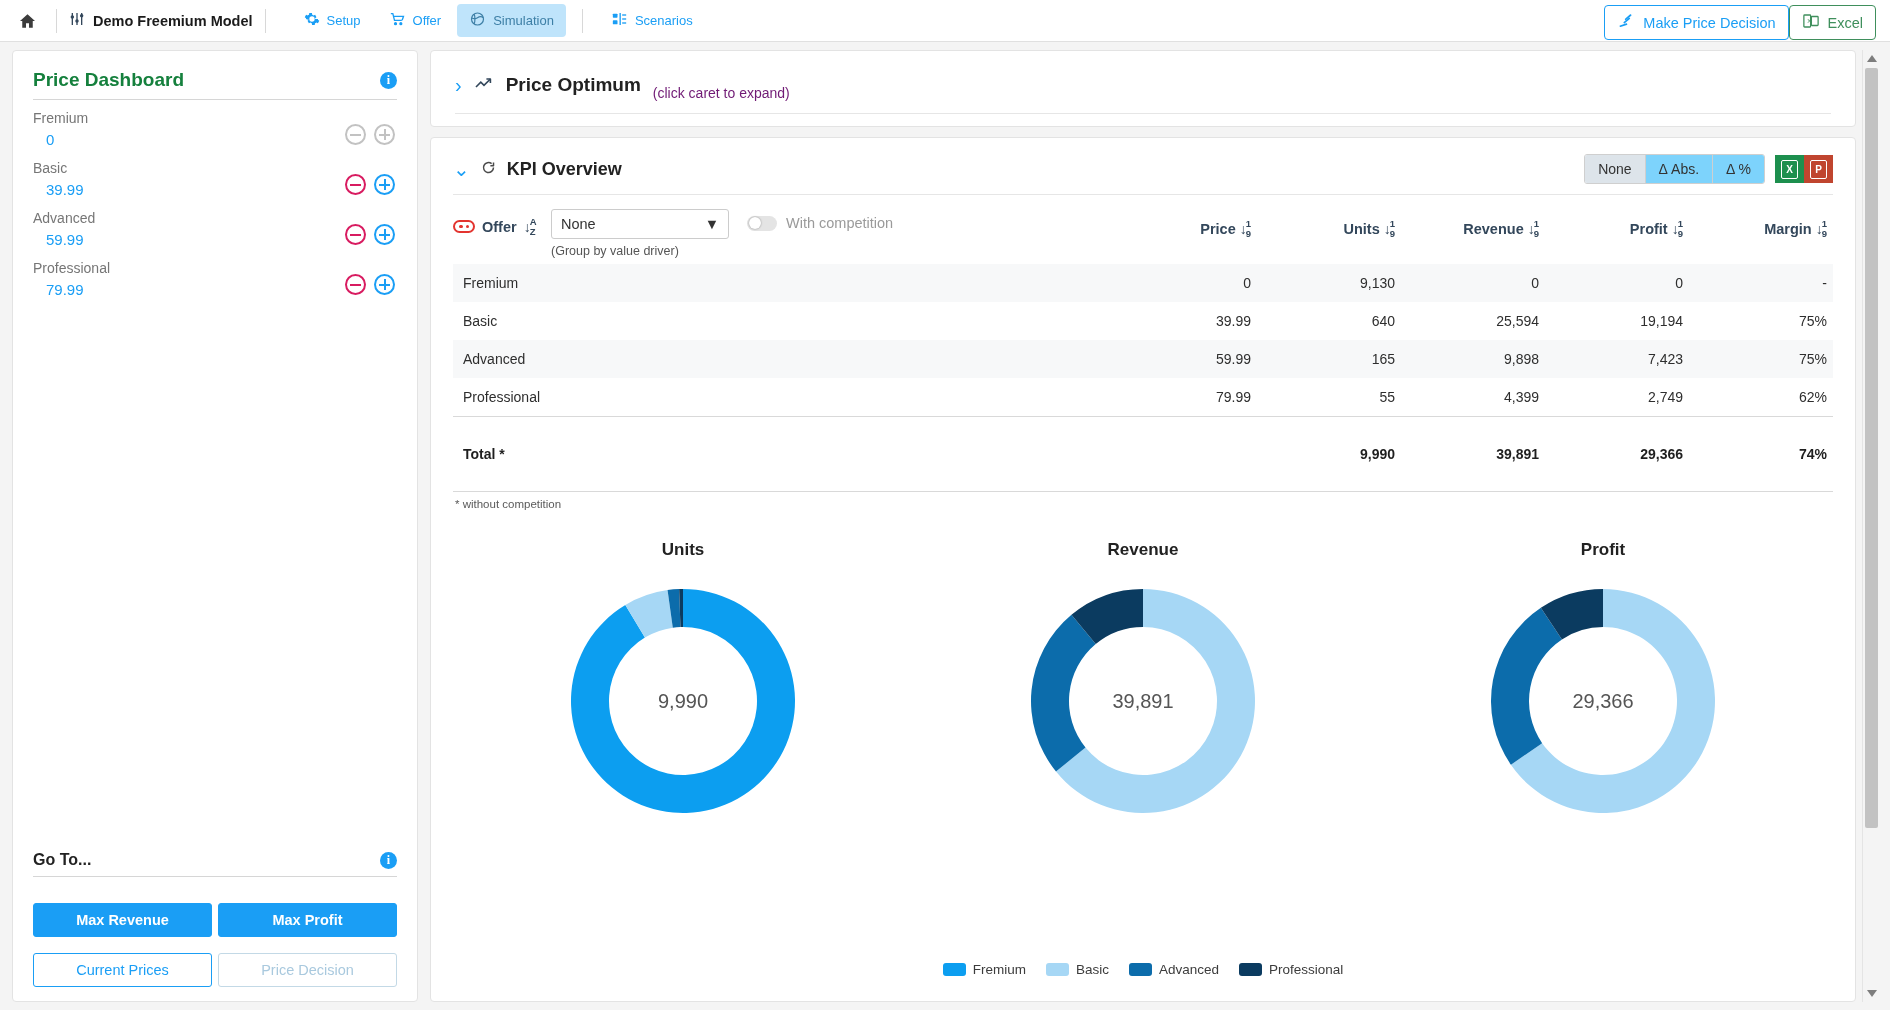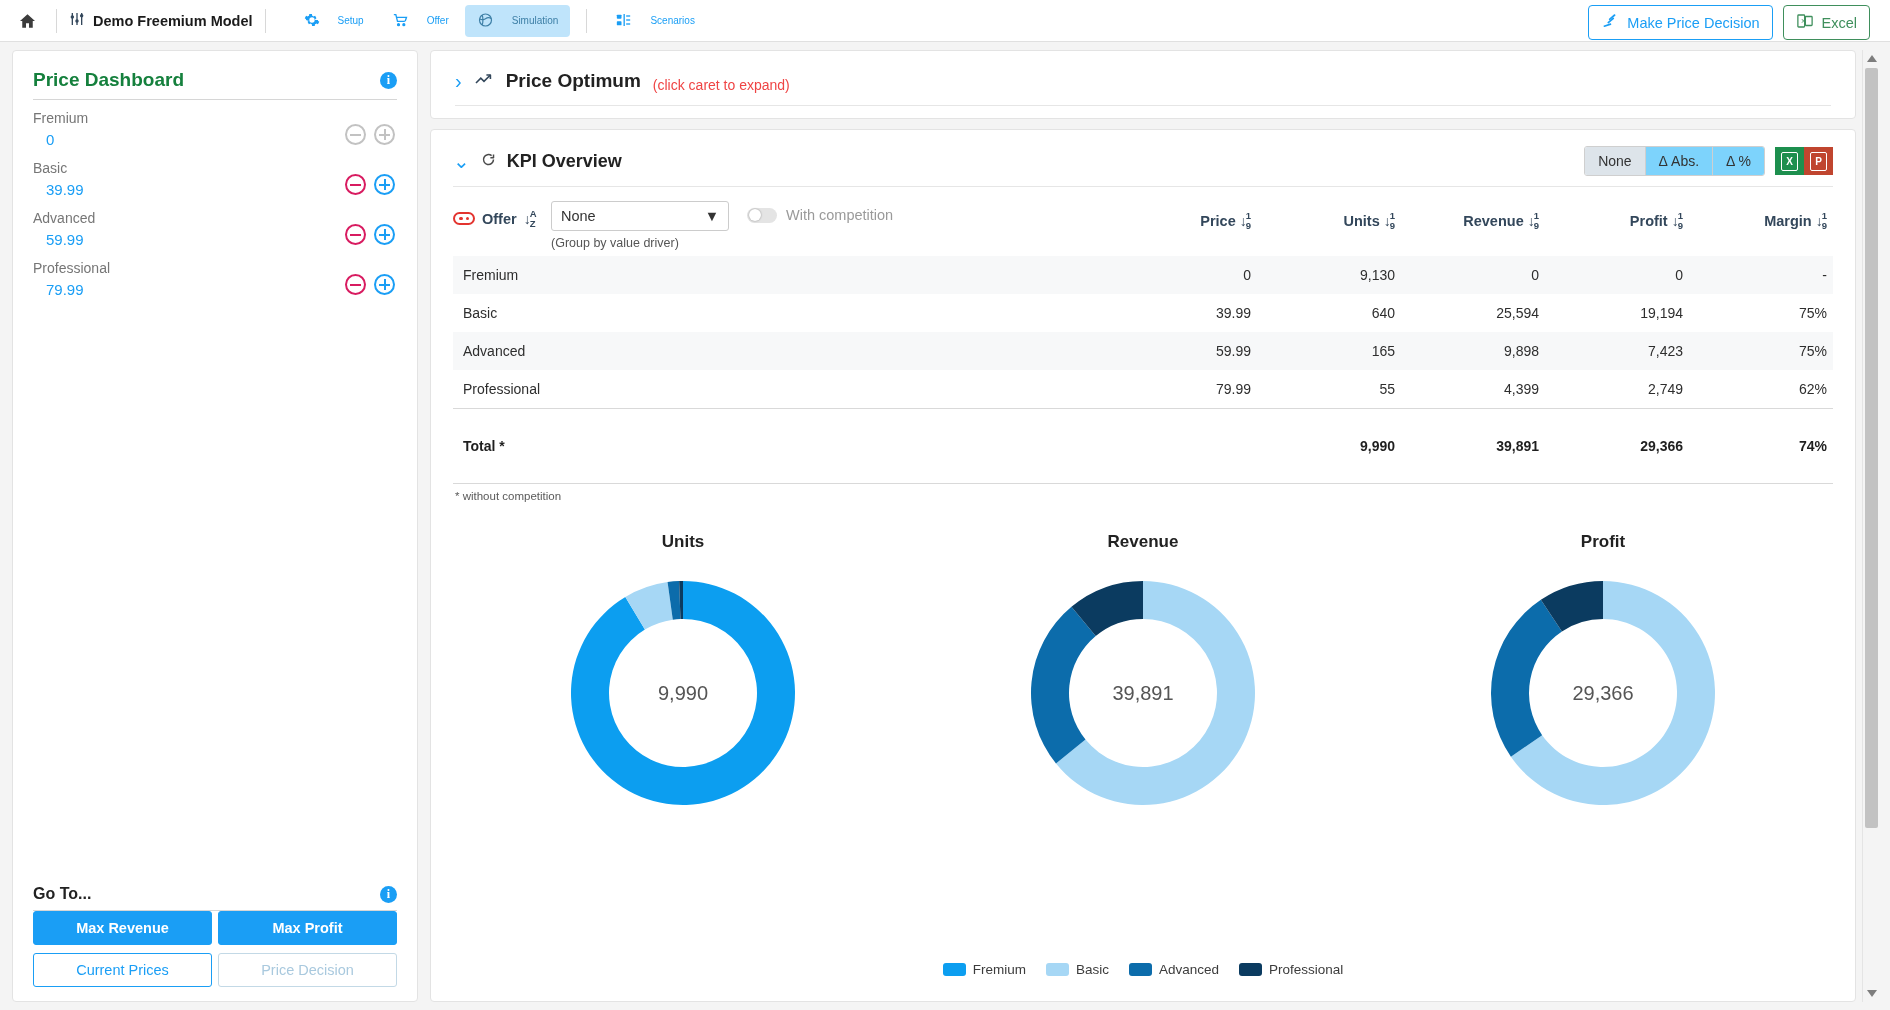--- a/index.html
+++ b/index.html
@@ -12,25 +12,25 @@
   
   .topbar {
     height: 42px; background: #ffffff; display: flex; align-items: center;
     border-bottom: 1px solid #e0e0e0; padding: 0 10px; position: relative;
   }
   .home-icon { width: 34px; display:flex; align-items:center; justify-content:center; color:#3c3c3c; }
   .vsep { width: 1px; height: 24px; background: #d8d8d8; margin: 0 12px; }
   .model-name { display:flex; align-items:center; gap:8px; font-weight:bold; font-size:14.5px; color:#1b1b1b; }
   .navitems { display:flex; align-items:center; gap:4px; margin-left: 14px; }
   .navitem {
-    display:flex; align-items:center; gap:18px; padding: 7px 12px; border-radius:4px;
-    font-size:10px; color:#1a9ef5; cursor:pointer; white-space:nowrap;
+    display:flex; align-items:center; gap:7px; padding: 7px 12px; border-radius:4px;
+    font-size:13px; color:#1a9ef5; cursor:pointer; white-space:nowrap;
   }
   .navitem.active { background:#bfe4fb; color:#3d7fa6; }
-  .topright { position:absolute; right: 20px; top: 5px; display:flex; gap:10px;padding-left:42px; }
+  .topright { position:absolute; right: 14px; top: 5px; display:flex; gap:0;padding-left:42px; }
   .btn-outline {
     display:flex; align-items:center; gap:8px; padding: 6px 12px; border-radius:4px;
     background:#fff; font-size:14.5px; cursor:pointer; white-space:nowrap;
   }
   .btn-blue { border:1px solid #1a9ef5; color:#1a9ef5; }
   .btn-green { border:1px solid #3f8f5c; color:#3f8f5c; }
 
   
   .page { display:flex; height: 968px; padding: 8px 8px 8px 12px; gap: 12px; }
 
@@ -67,38 +67,38 @@
   .circ i { position:absolute; background: currentColor; }
   .circ .h { width:11px; height:2px; }
   .circ .v { width:2px; height:11px; }
 
   .goto { position:absolute; bottom: 14px; left: 20px; right: 20px; }
   .goto-head {
     display:flex; align-items:center; justify-content:space-between;
     padding-bottom:7px; border-bottom:1px solid #d6d6d6;
   }
   .goto-title { font-size:16px; font-weight:bold; color:#222; }
-  .goto-grid { display:grid; grid-template-columns: 1fr 1fr; gap: 8px 6px; margin-top: 0; }
+  .goto-grid { display:grid; grid-template-columns: 1fr 1fr; gap: 16px 6px; margin-top: 26px; }
   .gbtn {
     text-align:center; padding: 8px 4px; font-size:14.5px; border-radius:3px; cursor:pointer;
     border:1px solid #1a9ef5;
   }
   .gbtn.filled { background:#1a9ef5; color:#fff; font-weight:bold; }
   .gbtn.ghost  { background:#fff; color:#1a9ef5; }
   .gbtn.disabled { background:#fff; color:#a9c9de; border-color:#c3d9e6; cursor:default; }
 
   
   .right { flex:1; display:flex; flex-direction:column; gap:10px; min-width:0; padding-right: 26px; position:relative; }
   .card { background:#fff; border:1px solid #e3e3e3; border-radius:4px; }
 
   .po-card { padding: 18px 24px 12px 24px; }
   .po-row { display:flex; align-items:center; gap:12px; padding-bottom: 12px; border-bottom:1px solid #e6e6e6; }
   .caret { color:#1a9ef5; font-size:20px; cursor:pointer; line-height:1; }
   .po-title { font-size:19px; font-weight:bold; color:#222; }
-  .po-hint { font-size:14px; color:#ef4444; align-self:flex-start; margin-top:8px; }
+  .po-hint { font-size:14px; color:#701a75; align-self:flex-start; margin-top:16px; }
 
   .kpi-card { flex:1; padding: 16px 22px 10px 22px; display:flex; flex-direction:column; min-height:0; }
   .kpi-head { display:flex; align-items:center; justify-content:space-between; padding-bottom:10px; border-bottom:1px solid #e6e6e6; }
   .kpi-left { display:flex; align-items:center; gap:11px; }
   .kpi-title { font-size:18px; font-weight:bold; color:#222; }
   .refresh { color:#4a4a4a; font-size:16px; cursor:pointer; }
   .kpi-tools { display:flex; align-items:center; gap:10px; }
   .seg { display:flex; border:1px solid #cfcfcf; border-radius:3px; overflow:hidden; }
   .seg div { padding: 6px 13px; font-size:14px; color:#333; background:#7dd3fc; cursor:pointer; border-right:1px solid #cfcfcf; }
   .seg div:last-child { border-right:none; }

